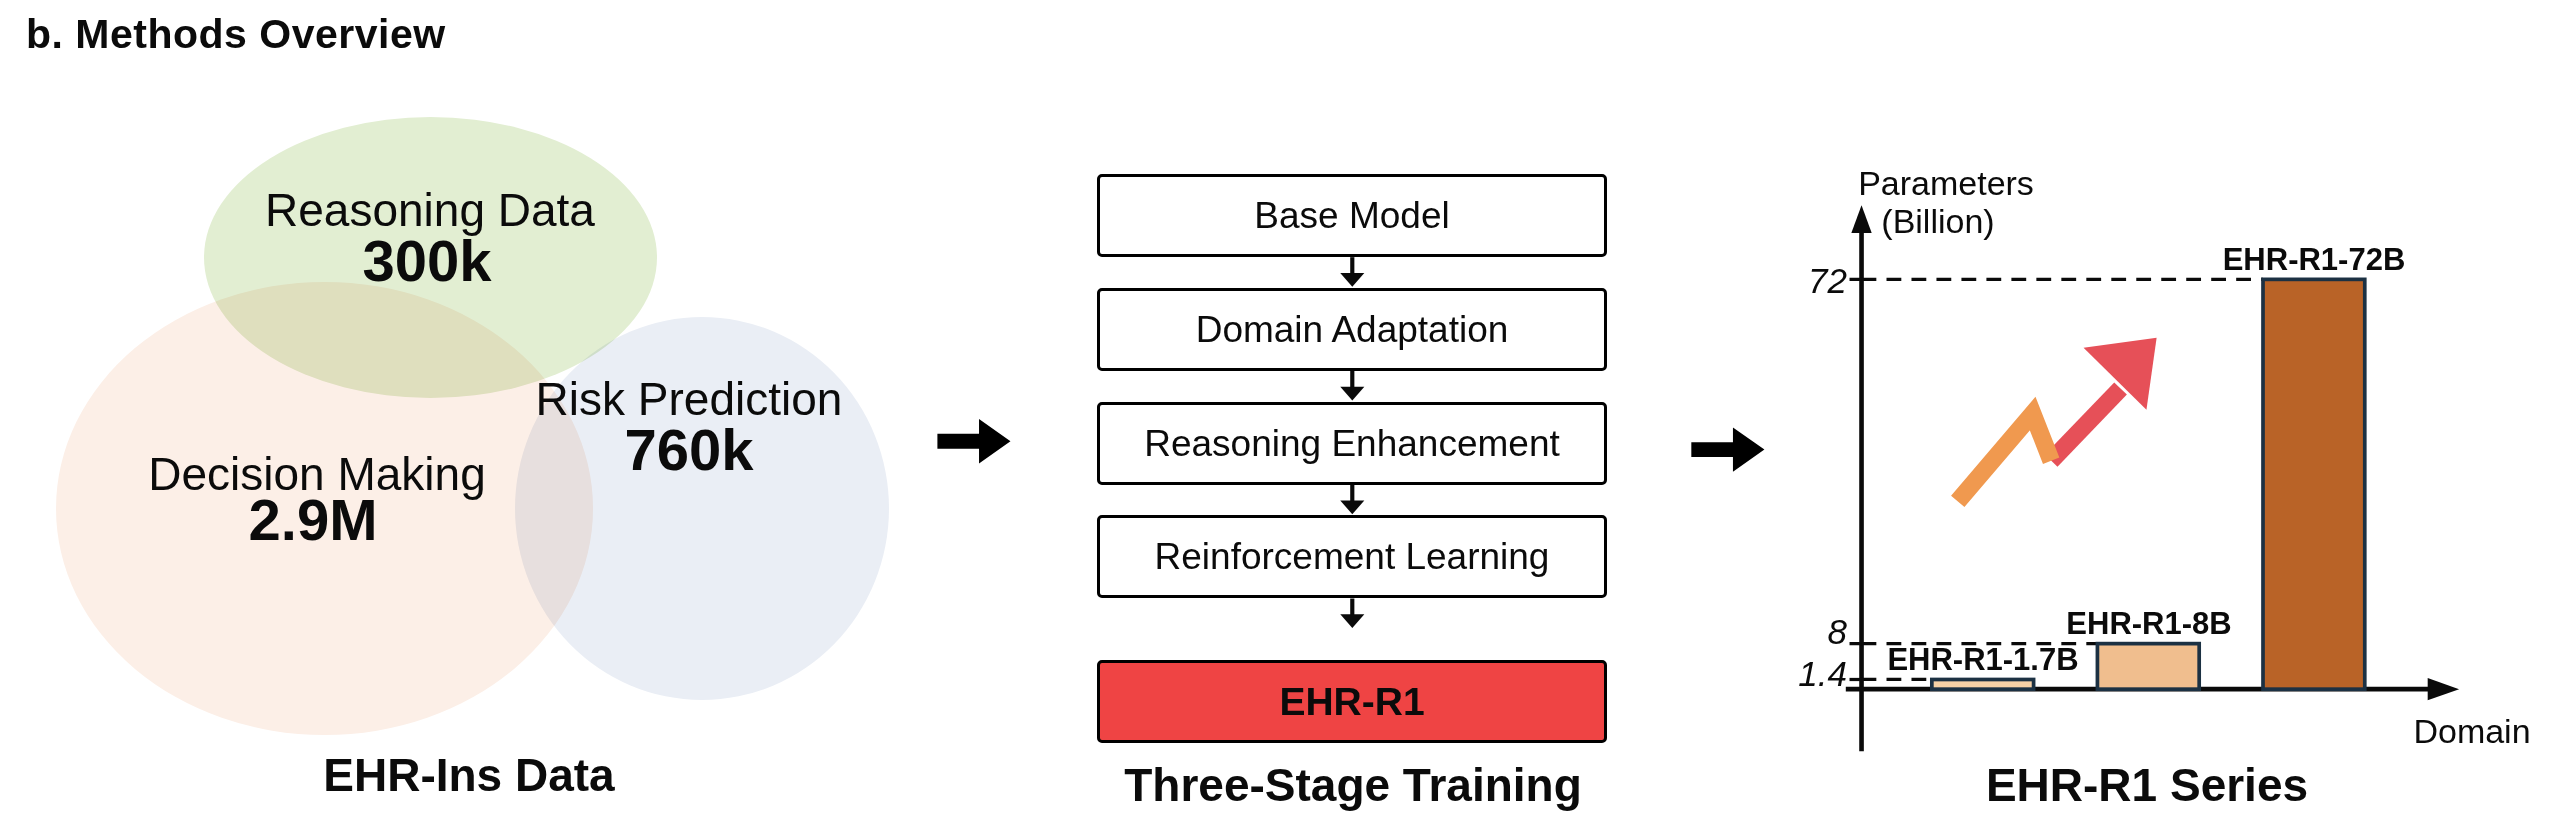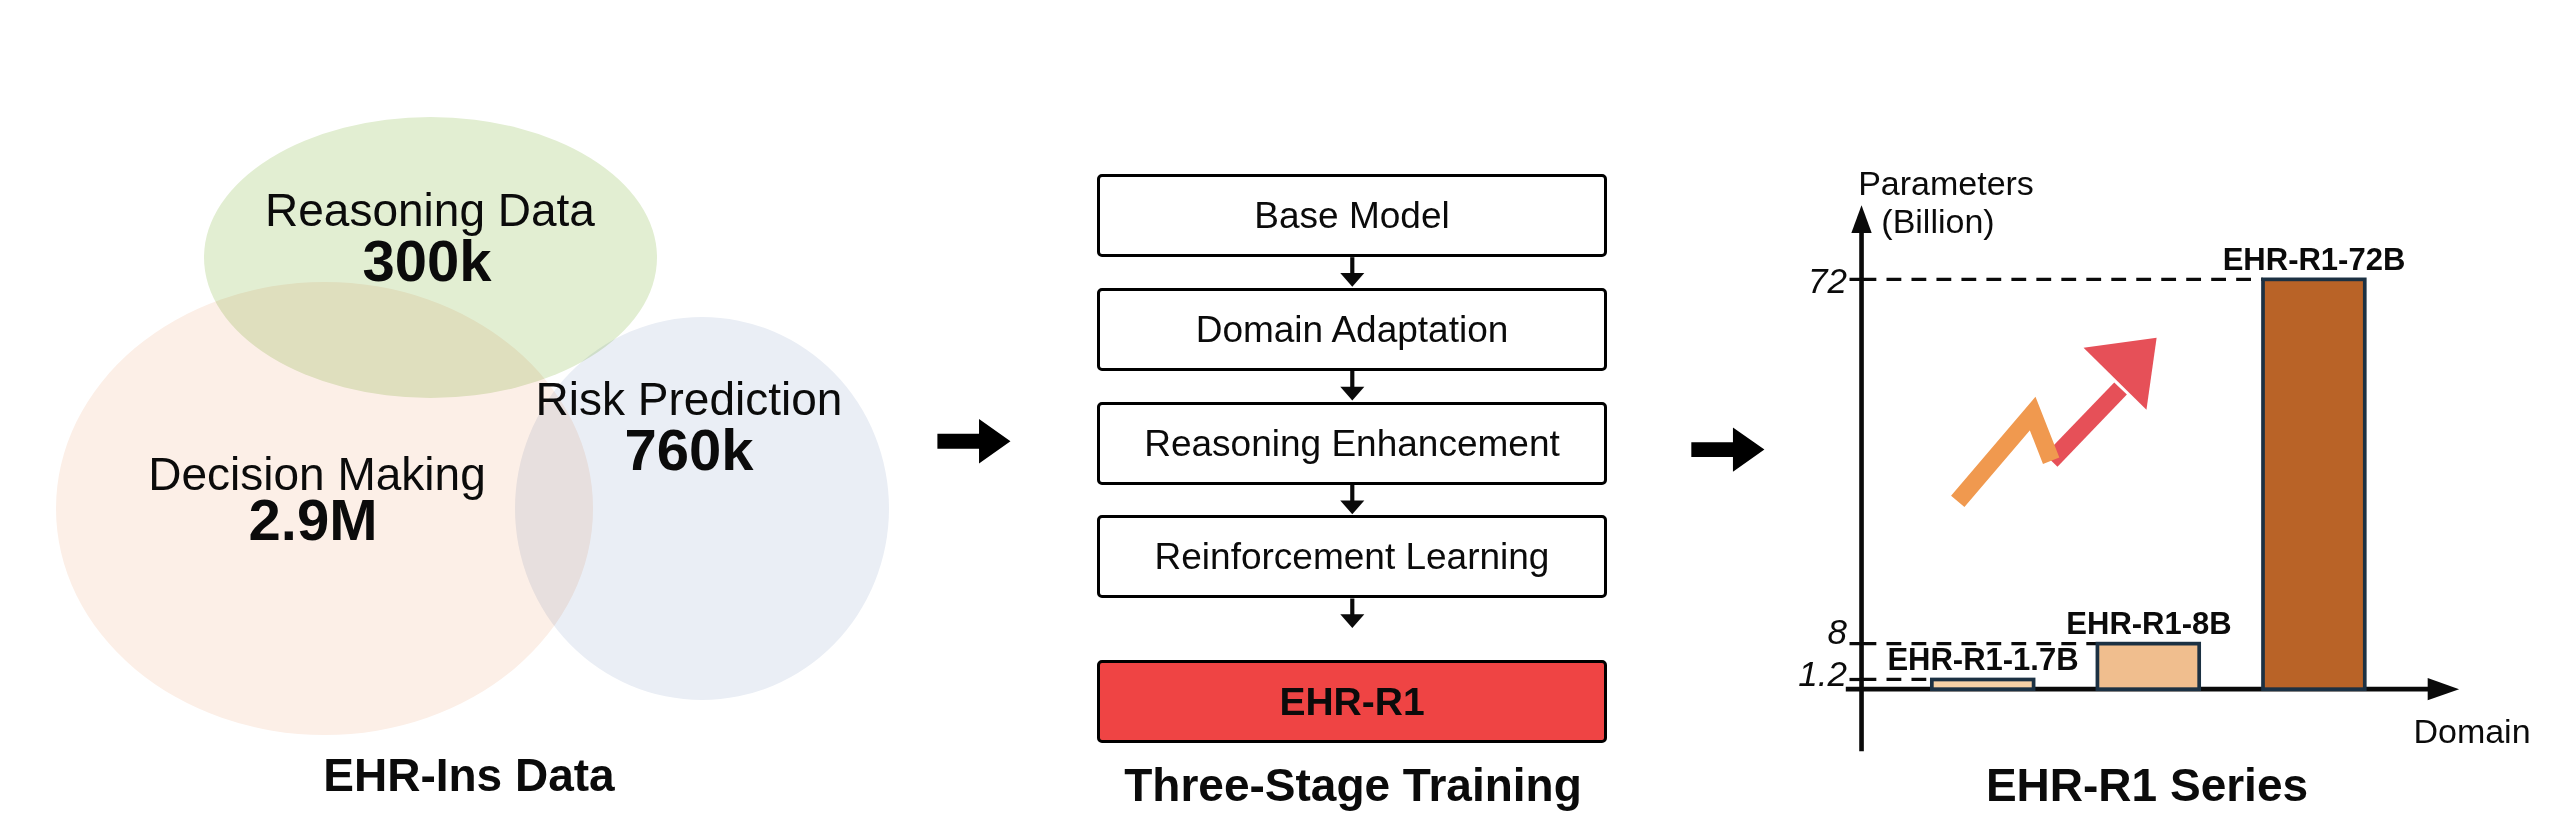--- a/index.html
+++ b/index.html
@@ -29,20 +29,21 @@
   #overlay{position:absolute;left:0;top:0;}
   .tick-label{font-size:35px;}
   .bar-label{font-size:31px;font-weight:bold;}
   .axis-label{font-size:34px;}
 </style>
 </head>
 <body>
 
 <div id="canvas">
 
+  <div id="title" class="abs">b. Methods Overview</div>
 
   <div>
     <div class="venn-ellipse" style="left:204px;top:117px;width:453px;height:281px;background:#E2EED2;"></div>
     <div class="venn-ellipse" style="left:56px;top:282px;width:537px;height:453px;background:#FCEFE7;"></div>
     <div class="venn-ellipse" style="left:515px;top:317px;width:374px;height:383px;background:#EAEEF5;"></div>
 
     <div class="abs ctr venn-label" style="left:430px;top:210px;">Reasoning Data</div>
     <div class="abs ctr venn-count" style="left:427px;top:260px;">300k</div>
 
     <div class="abs ctr venn-label" style="left:317px;top:474px;">Decision Making</div>
@@ -62,21 +63,21 @@
     <div class="flow-box highlight" id="flow-box-final" style="top: 629px; background: #ef4444; margin-top: 31px;">EHR-R1</div>
 
     <div class="abs ctr caption" style="left:1353px;top:785px;">Three-Stage Training</div>
   </div>
 
   <div>
     <div class="abs ctr axis-label" style="left:1946px;top:183px;">Parameters</div>
     <div class="abs ctr axis-label" style="left:1938px;top:221px;">(Billion)</div>
     <div class="abs ctr axis-label" style="left:2472px;top:731px;">Domain</div>
 
-    <div class="abs right tick-label" id="ytick-0" style="left: 1847px; top: 674px;">1.2</div>
+    <div class="abs right tick-label" id="ytick-0" style="left: 1847px; top: 674px;">1.4</div>
     <div class="abs right tick-label" id="ytick-1" style="left: 1847px; top: 632px;">8</div>
     <div class="abs right tick-label" id="ytick-2" style="left: 1847px; top: 281px;">72</div>
 
     <div class="abs ctr bar-label" id="barlab-0" style="left: 1983px; top: 660px;">EHR-R1-1.7B</div>
     <div class="abs ctr bar-label" id="barlab-1" style="left: 2149px; top: 624px;">EHR-R1-8B</div>
     <div class="abs ctr bar-label" id="barlab-2" style="left: 2314px; top: 260px;">EHR-R1-72B</div>
 
     <div class="abs ctr caption" style="left:2147px;top:785px;">EHR-R1 Series</div>
   </div>
 

